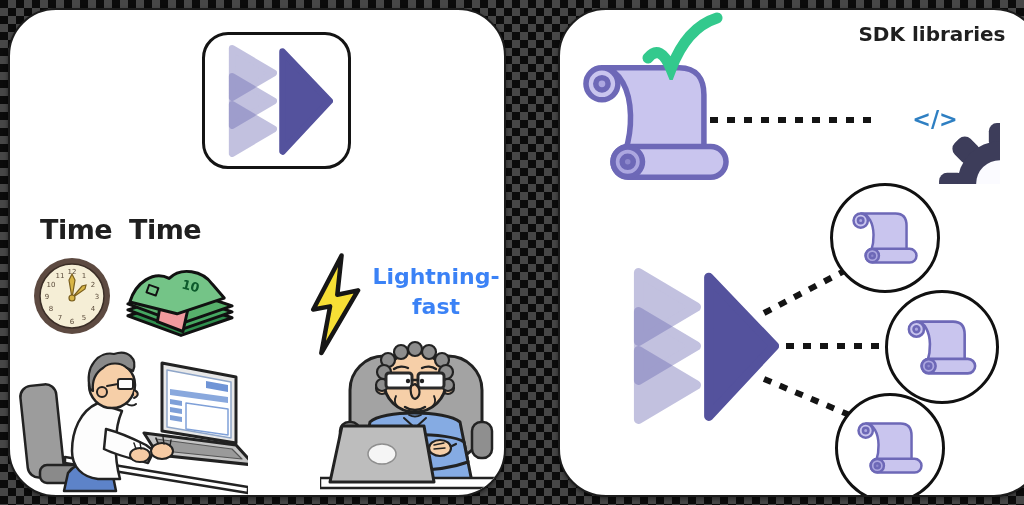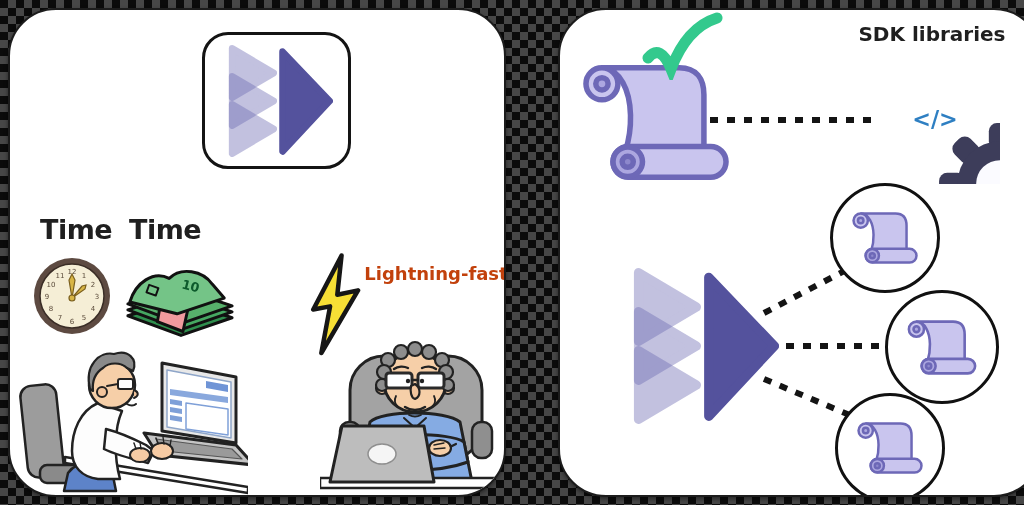--- a/index.html
+++ b/index.html
@@ -11,21 +11,21 @@
   .panel{
     position:absolute;top:8px;height:485px;background:#ffffff;
     border:2.5px solid #1c1c1c;border-radius:48px;overflow:hidden;
     box-shadow:0 2px 4px rgba(0,0,0,.45);
   }
   #left-panel{left:8px;width:494px;}
   #right-panel{left:558px;width:480px;}
   .abs{position:absolute;}
   .label{font-weight:bold;color:#1f1f1f;}
   .big-label{font-size:27px;letter-spacing:-0.5px;}
-  .service-label{font-size:18px;line-height:1.35;text-align:center;color:#c2410c;}
+  .service-label{font-size:22px;line-height:1.35;text-align:center;color:#3b82f6;}
   .sdk-label{font-size:20px;text-align:center;}
   .logo-box{
     left:192px;top:22px;width:143px;height:131px;border:3px solid #141414;
     border-radius:26px;display:flex;align-items:center;justify-content:center;background:#fff;
   }
   .node-circle{
     border:3px solid #111;border-radius:50%;background:#fff;
     display:flex;align-items:center;justify-content:center;z-index:2;
   }
   svg{display:block;}

